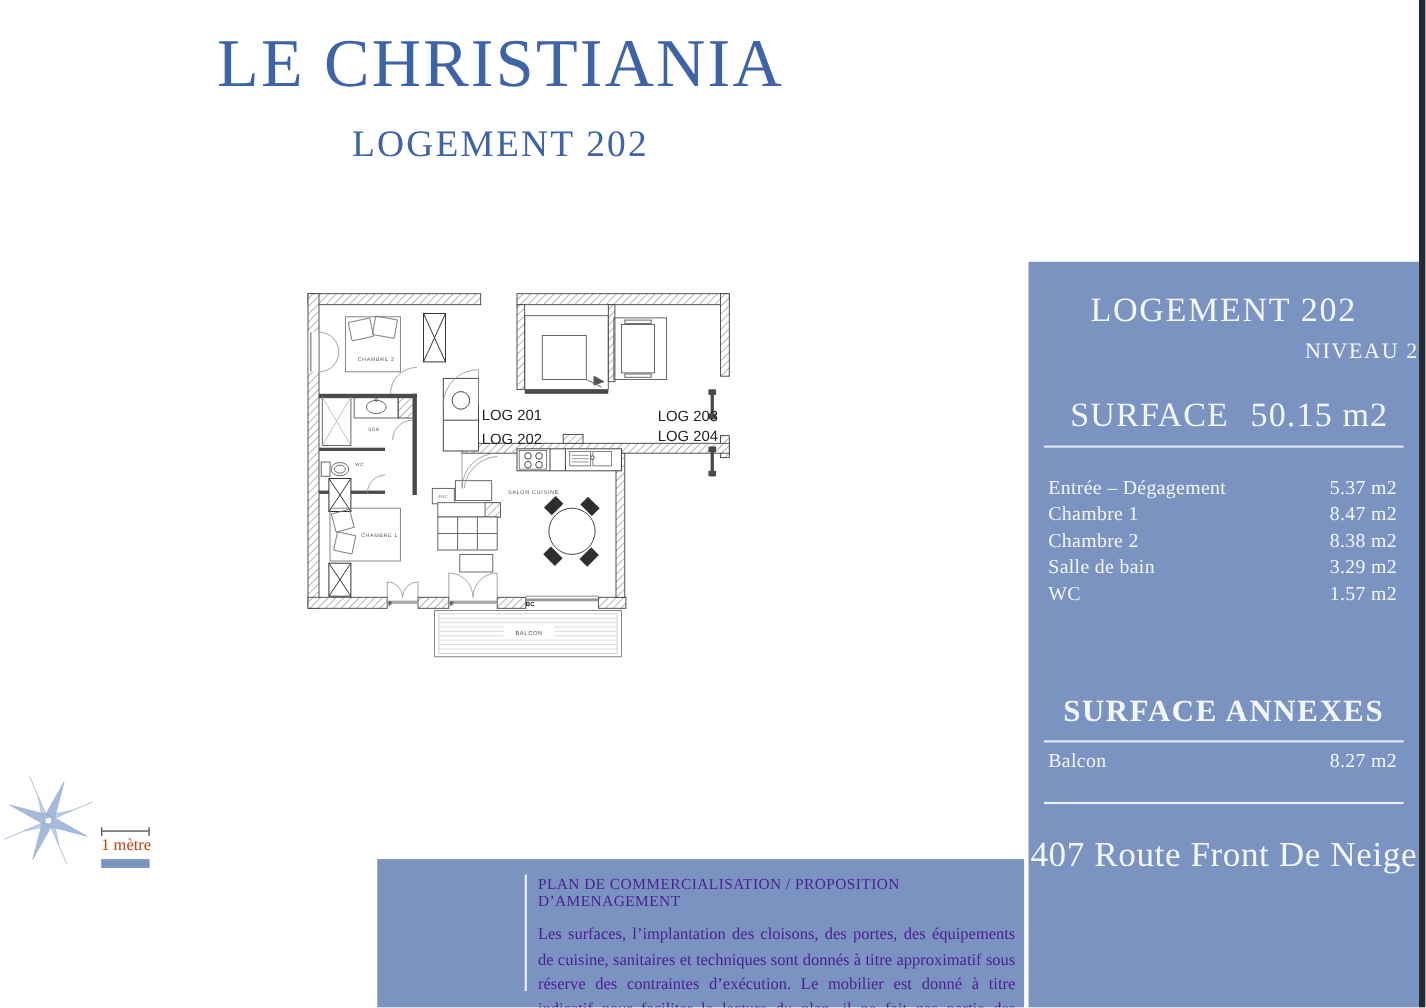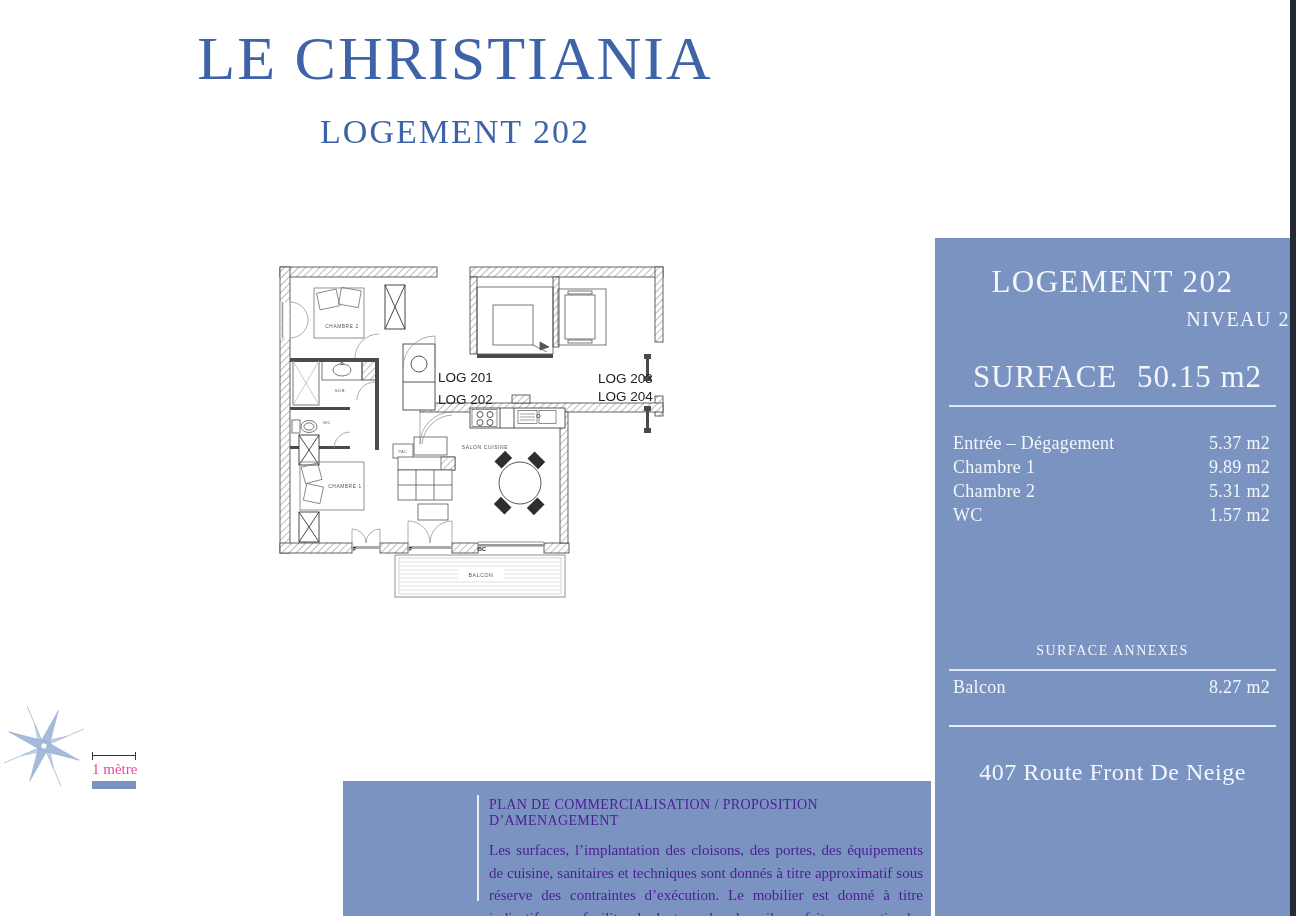--- a/index.html
+++ b/index.html
@@ -18,35 +18,35 @@
   .plan-wrap svg { width:100%; height:100%; }
   text.room-lbl { font-family:"Liberation Sans", sans-serif; fill:#555; letter-spacing:.6px; }
   text.log-lbl  { font-family:"Liberation Sans", sans-serif; fill:#222; }
   text.open-lbl { font-family:"Liberation Sans", sans-serif; fill:#222; font-weight:bold; }
 
   
   .compass { position:absolute; left:4px; top:706px; width:80px; height:80px; }
   .scale-widget { position:absolute; left:92px; top:752px; width:60px; color:#2f3f5c; }
   .scale-line { position:relative; width:44px; height:8px; border-left:1.5px solid #333; border-right:1.5px solid #333; }
   .scale-line:before { content:""; position:absolute; left:0; right:0; top:3px; border-top:1.5px solid #333; }
-  .scale-text { font-size:15px; margin-top:1px; color:#ec4899; }
+  .scale-text { font-size:15px; margin-top:1px; color:#c2410c; }
   .scale-bar  { width:44px; height:8px; background:#7a93c0; margin-top:3px; }
 
   
   .sidebar { position:absolute; left:935px; top:238px; width:355px; height:678px; background:#7a93c0; color:#f3f6fb; }
   .sb-unit-title { text-align:center; font-size:31px; letter-spacing:1.5px; padding-top:26px; }
   .sb-level { text-align:right; font-size:20px; letter-spacing:1.5px; margin-top:8px; }
   .sb-surface-row { display:flex; justify-content:space-between; align-items:center; padding:0 28px 0 38px; margin-top:28px; font-size:31px; letter-spacing:1px; }
   .sb-rule { border:none; border-top:2px solid #dfe7f2; margin:10px 14px 0 14px; }
   .sb-rooms { margin-top:24px; padding:0 20px 0 18px; }
   .sb-row { display:flex; justify-content:space-between; font-size:18px; letter-spacing:.3px; line-height:24px;gap:48px; }
-  .sb-annex-title { text-align:center; font-size:14px; letter-spacing:1.5px; margin-top:116px; }
+  .sb-annex-title { text-align:center; font-size:28px; letter-spacing:1.5px; margin-top:80px;font-weight:bold; }
   .sb-annexes { margin-top:4px; padding:0 20px 0 18px; }
   .sb-sep { border:none; border-top:2px solid #e9eef6; margin:26px 14px 0 14px; }
-  .sb-address { text-align:center; margin-top:26px; font-size:24px; letter-spacing:.5px; line-height:38px; }
+  .sb-address { text-align:center; margin-top:26px; font-size:32px; letter-spacing:.5px; line-height:38px; }
 
   
   .bottom-panel { position:absolute; left:343px; top:781px; width:588px; height:135px; background:#7a93c0; color:#4c1d95; }
   .bp-rule { position:absolute; left:134px; top:14px; width:2px; height:106px; background:#e9eef6; }
   .bp-content { position:absolute; left:146px; top:16px; width:434px; }
   .bp-title { font-size:14px; letter-spacing:.4px; }
   .bp-body { margin-top:10px; font-size:15px; line-height:22.5px; text-align:justify; }
 
   .right-border { position:absolute; left:1290px; top:0; width:6px; height:916px; background:#242a33; }
 </style>
@@ -314,25 +314,29 @@
     </div>
     <hr class="sb-rule">
 
     <div class="sb-rooms">
       <div class="sb-row">
           <span>Entrée – Dégagement</span>
           <span>5.37 m2</span>
         </div>
       <div class="sb-row">
           <span>Chambre 1</span>
-          <span>9.89 m2</span>
+          <span>8.47 m2</span>
         </div>
       <div class="sb-row">
           <span>Chambre 2</span>
-          <span>5.31 m2</span>
+          <span>8.38 m2</span>
+        </div>
+      <div class="sb-row">
+          <span>Salle de bain</span>
+          <span>3.29 m2</span>
         </div>
       <div class="sb-row">
           <span>WC</span>
           <span>1.57 m2</span>
         </div>
     </div>
 
     <div class="sb-annex-title">SURFACE ANNEXES</div>
     <hr class="sb-rule">
     <div class="sb-annexes">

